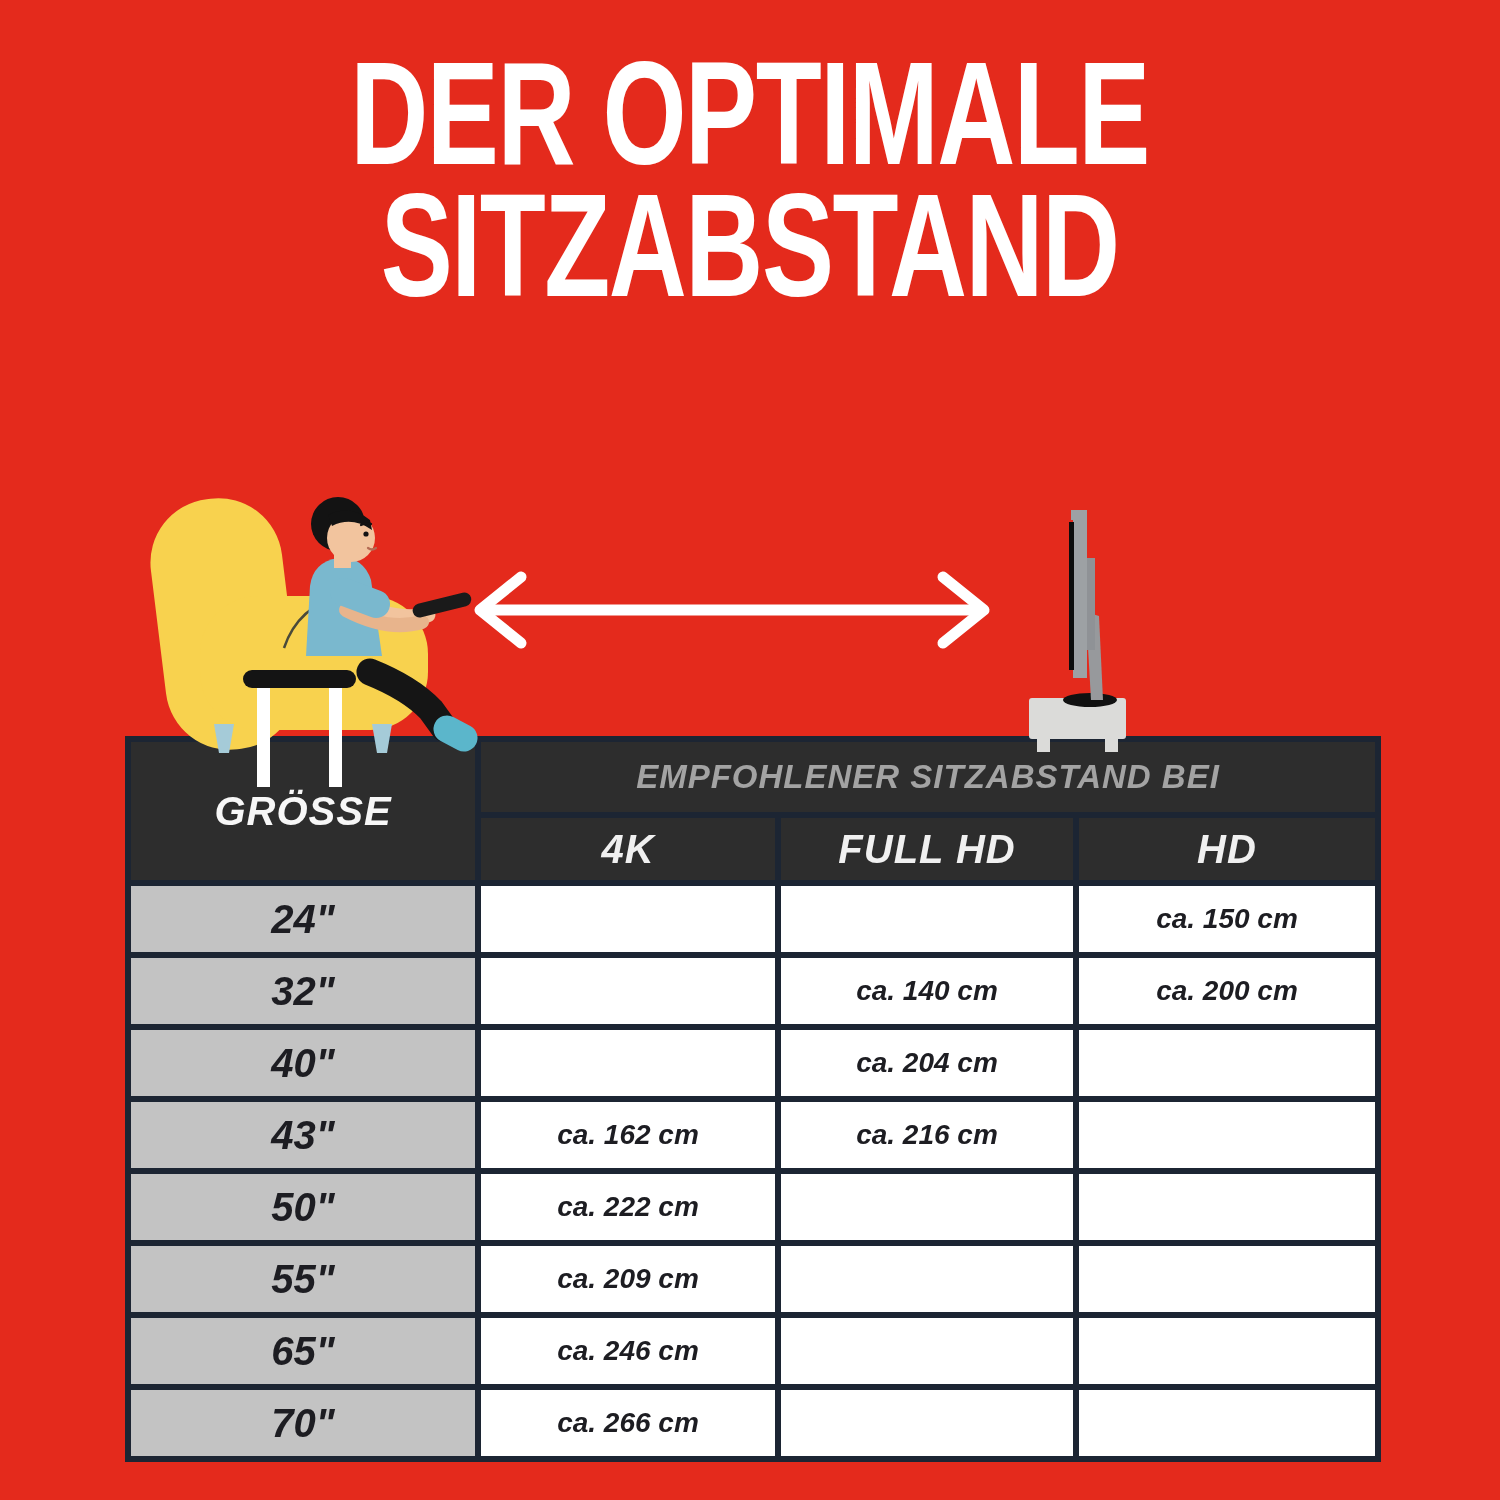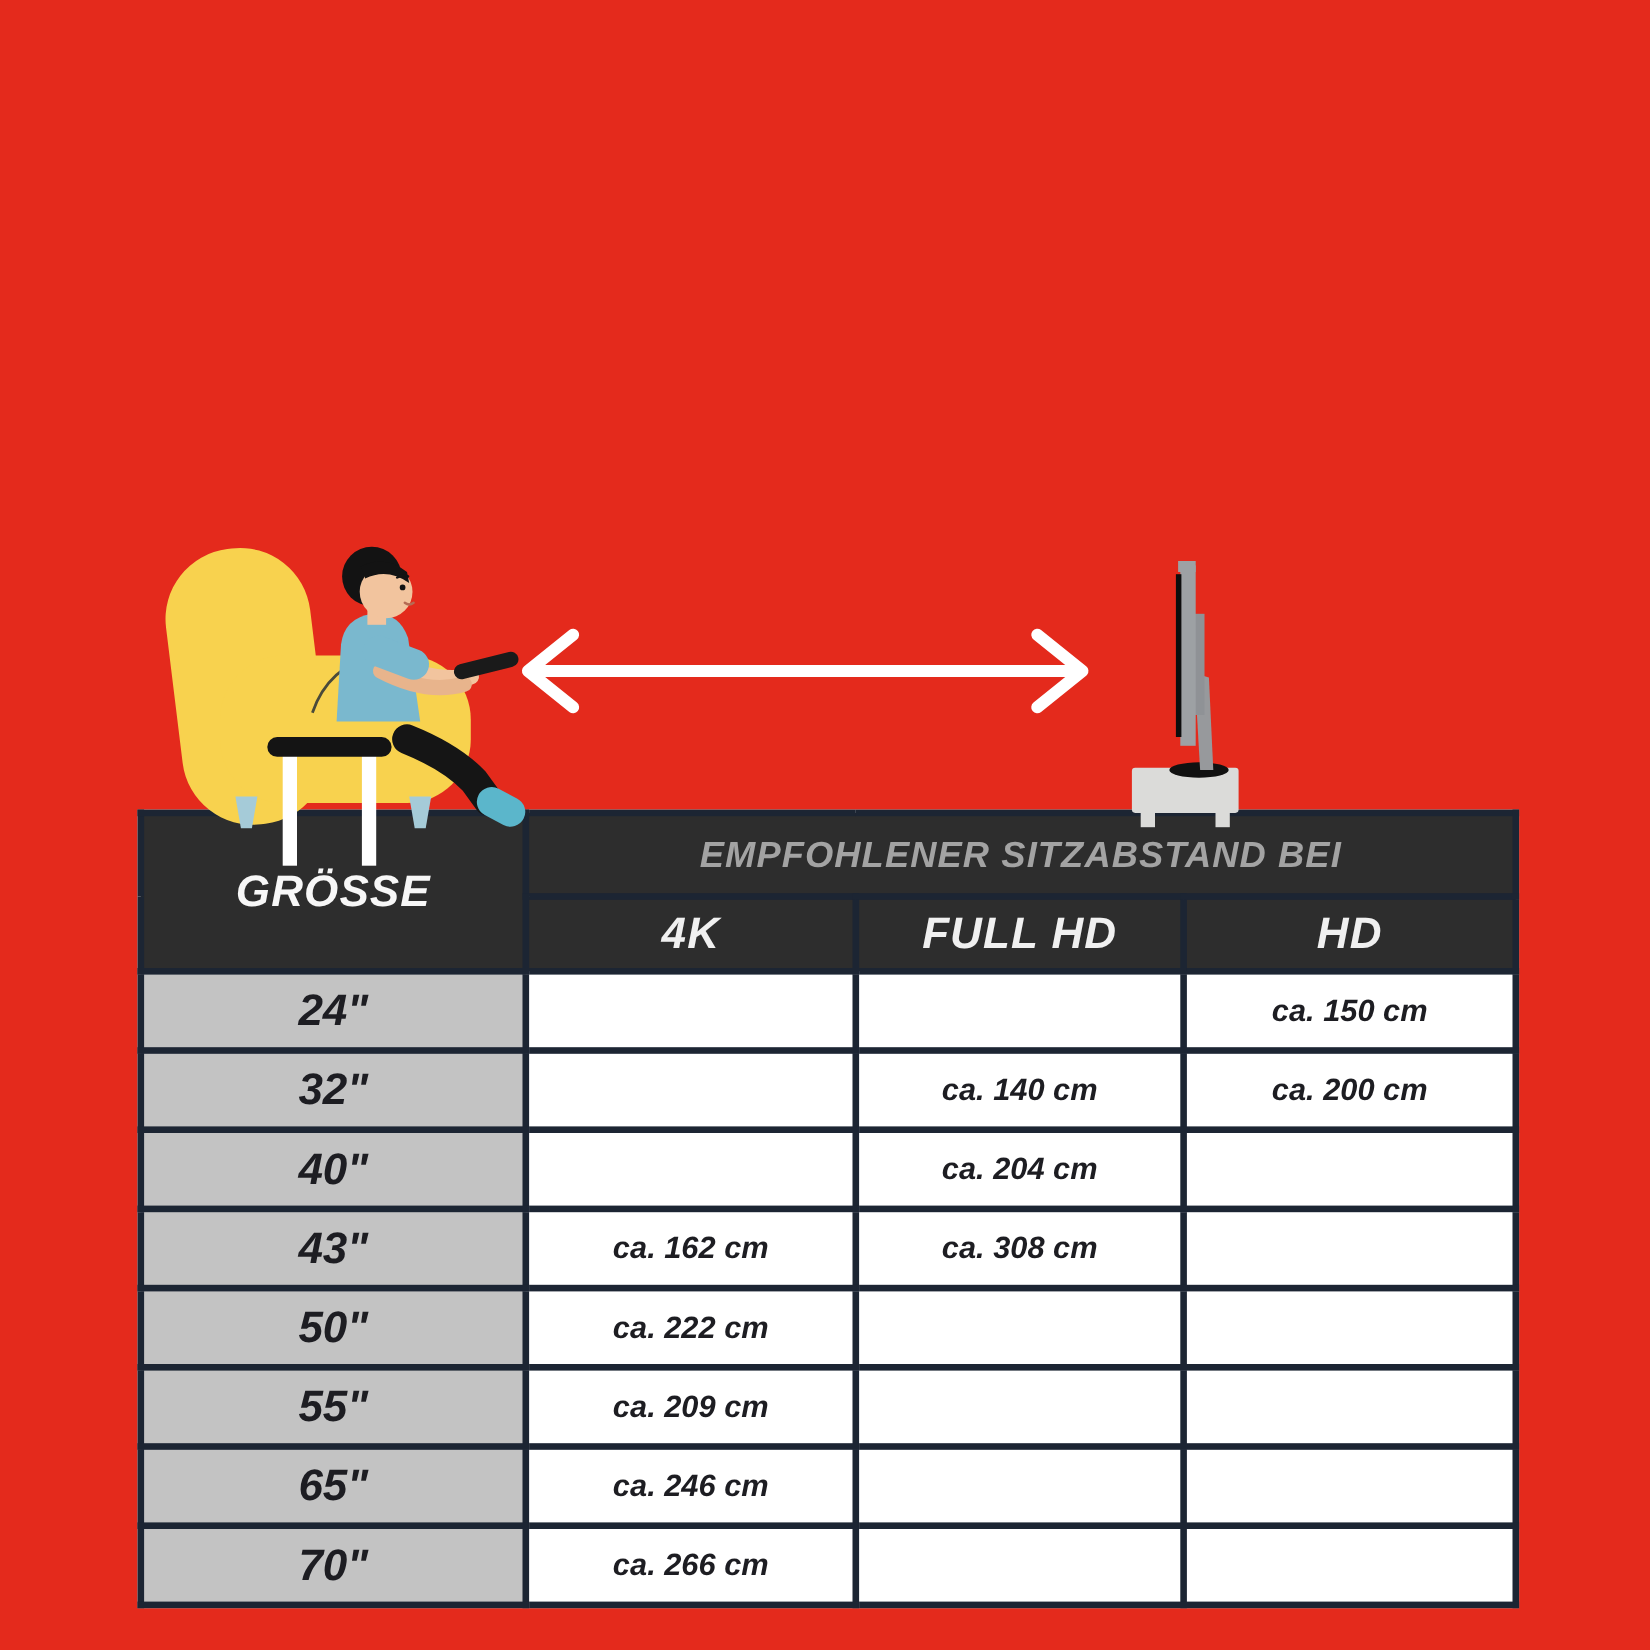--- a/index.html
+++ b/index.html
@@ -73,20 +73,24 @@
   td.val-cell{
     background:#ffffff;color:#1d1d22;
     font-size:28px;font-weight:bold;
   }
 </style>
 </head>
 <body>
 
 <div class="canvas">
 
+  <div class="title">
+    <span class="line">DER OPTIMALE</span><br>
+    <span class="line">SITZABSTAND</span>
+  </div>
 
   <div class="table-wrap">
     <table class="dist">
       <colgroup>
         <col style="width:350px">
           <col style="width:300px">
           <col style="width:298px">
           <col style="width:302px">
       </colgroup>
       <thead>
@@ -115,21 +119,21 @@
         </tr>
         <tr>
           <td class="size-cell">40"</td>
           <td class="val-cell"></td>
           <td class="val-cell">ca. 204 cm</td>
           <td class="val-cell"></td>
         </tr>
         <tr>
           <td class="size-cell">43"</td>
           <td class="val-cell">ca. 162 cm</td>
-          <td class="val-cell">ca. 308 cm</td>
+          <td class="val-cell">ca. 216 cm</td>
           <td class="val-cell"></td>
         </tr>
         <tr>
           <td class="size-cell">50"</td>
           <td class="val-cell">ca. 222 cm</td>
           <td class="val-cell"></td>
           <td class="val-cell"></td>
         </tr>
         <tr>
           <td class="size-cell">55"</td>

